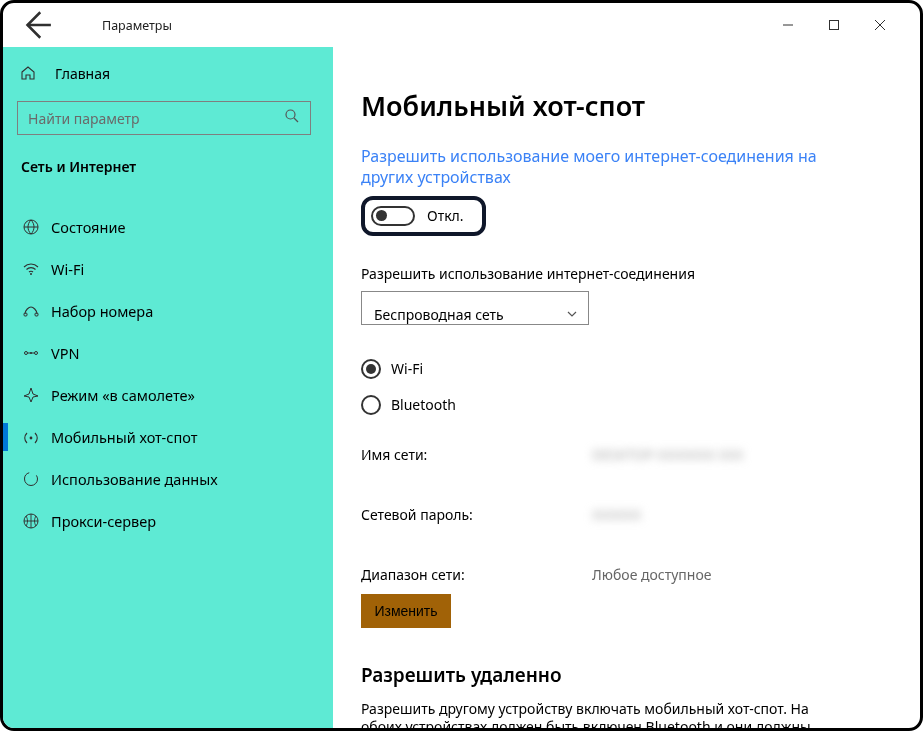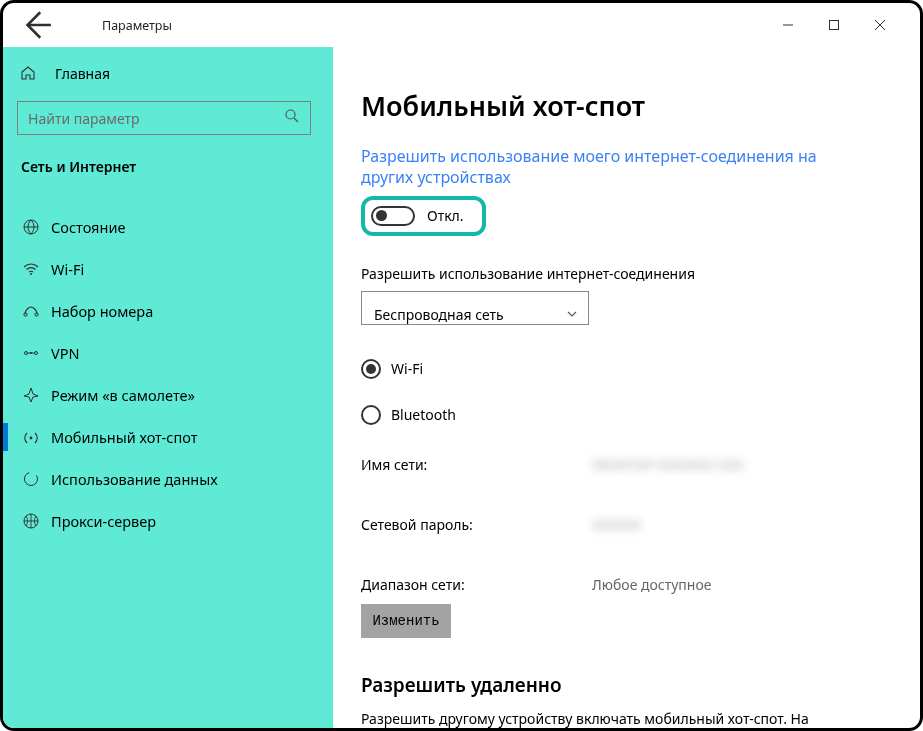--- a/index.html
+++ b/index.html
@@ -121,21 +121,21 @@
     margin-bottom: 0;
     line-height: 1.3;
     max-width: 480px;
   }
   .toggle-row {
     display: inline-flex;
     align-items: center;
     gap: 12px;
     margin-top: 8px;
     padding: 6px 18px 6px 6px;
-    border: 4px solid #14b8a6;
+    border: 4px solid #0f172a;
     border-radius: 12px;
   }
   .toggle {
     width: 44px; height: 20px;
     border: 2px solid #333;
     border-radius: 12px;
     position: relative;
     background: #fff;
   }
   .toggle .knob {
@@ -177,24 +177,24 @@
     grid-template-columns: 190px 1fr;
     row-gap: 6px;
     font-size: 14px;
     gap: 41px;
   }
   .info-val { color: #666; }
   .blur { filter: blur(4px); color: #aaa; }
   .edit-btn {
     margin-top: 10px;
     width: 90px; height: 34px;
-    background: #a3a3a3;
+    background: #a16207;
     border: none;
     font-size: 14px;
-    font-family: Liberation Mono, monospace;
+    font-family: Liberation Sans, sans-serif;
     color: #000;
   }
   .sub-heading {
     font-size: 19px;
     font-weight: 600;
     margin-top: 34px;
     margin-bottom: 12px;
   }
   .remote-desc {
     font-size: 14px;
@@ -353,21 +353,21 @@
       </div>
     </div>
 
     <div class="group">
       <div class="radio-row">
         <div class="radio checked">
             <div class="dot"></div>
           </div>
         <span>Wi-Fi</span>
       </div>
-      <div class="radio-row" style="margin-top:14px;">
+      <div class="radio-row" style="margin-top:4px;">
         <div class="radio"></div>
         <span>Bluetooth</span>
       </div>
     </div>
 
     <div class="info-grid">
       <div>Имя сети:</div>
       <div class="info-val blur">DESKTOP-XXXXXXX XXX</div>
       <div>Сетевой пароль:</div>
       <div class="info-val blur">XXXXXX</div>

